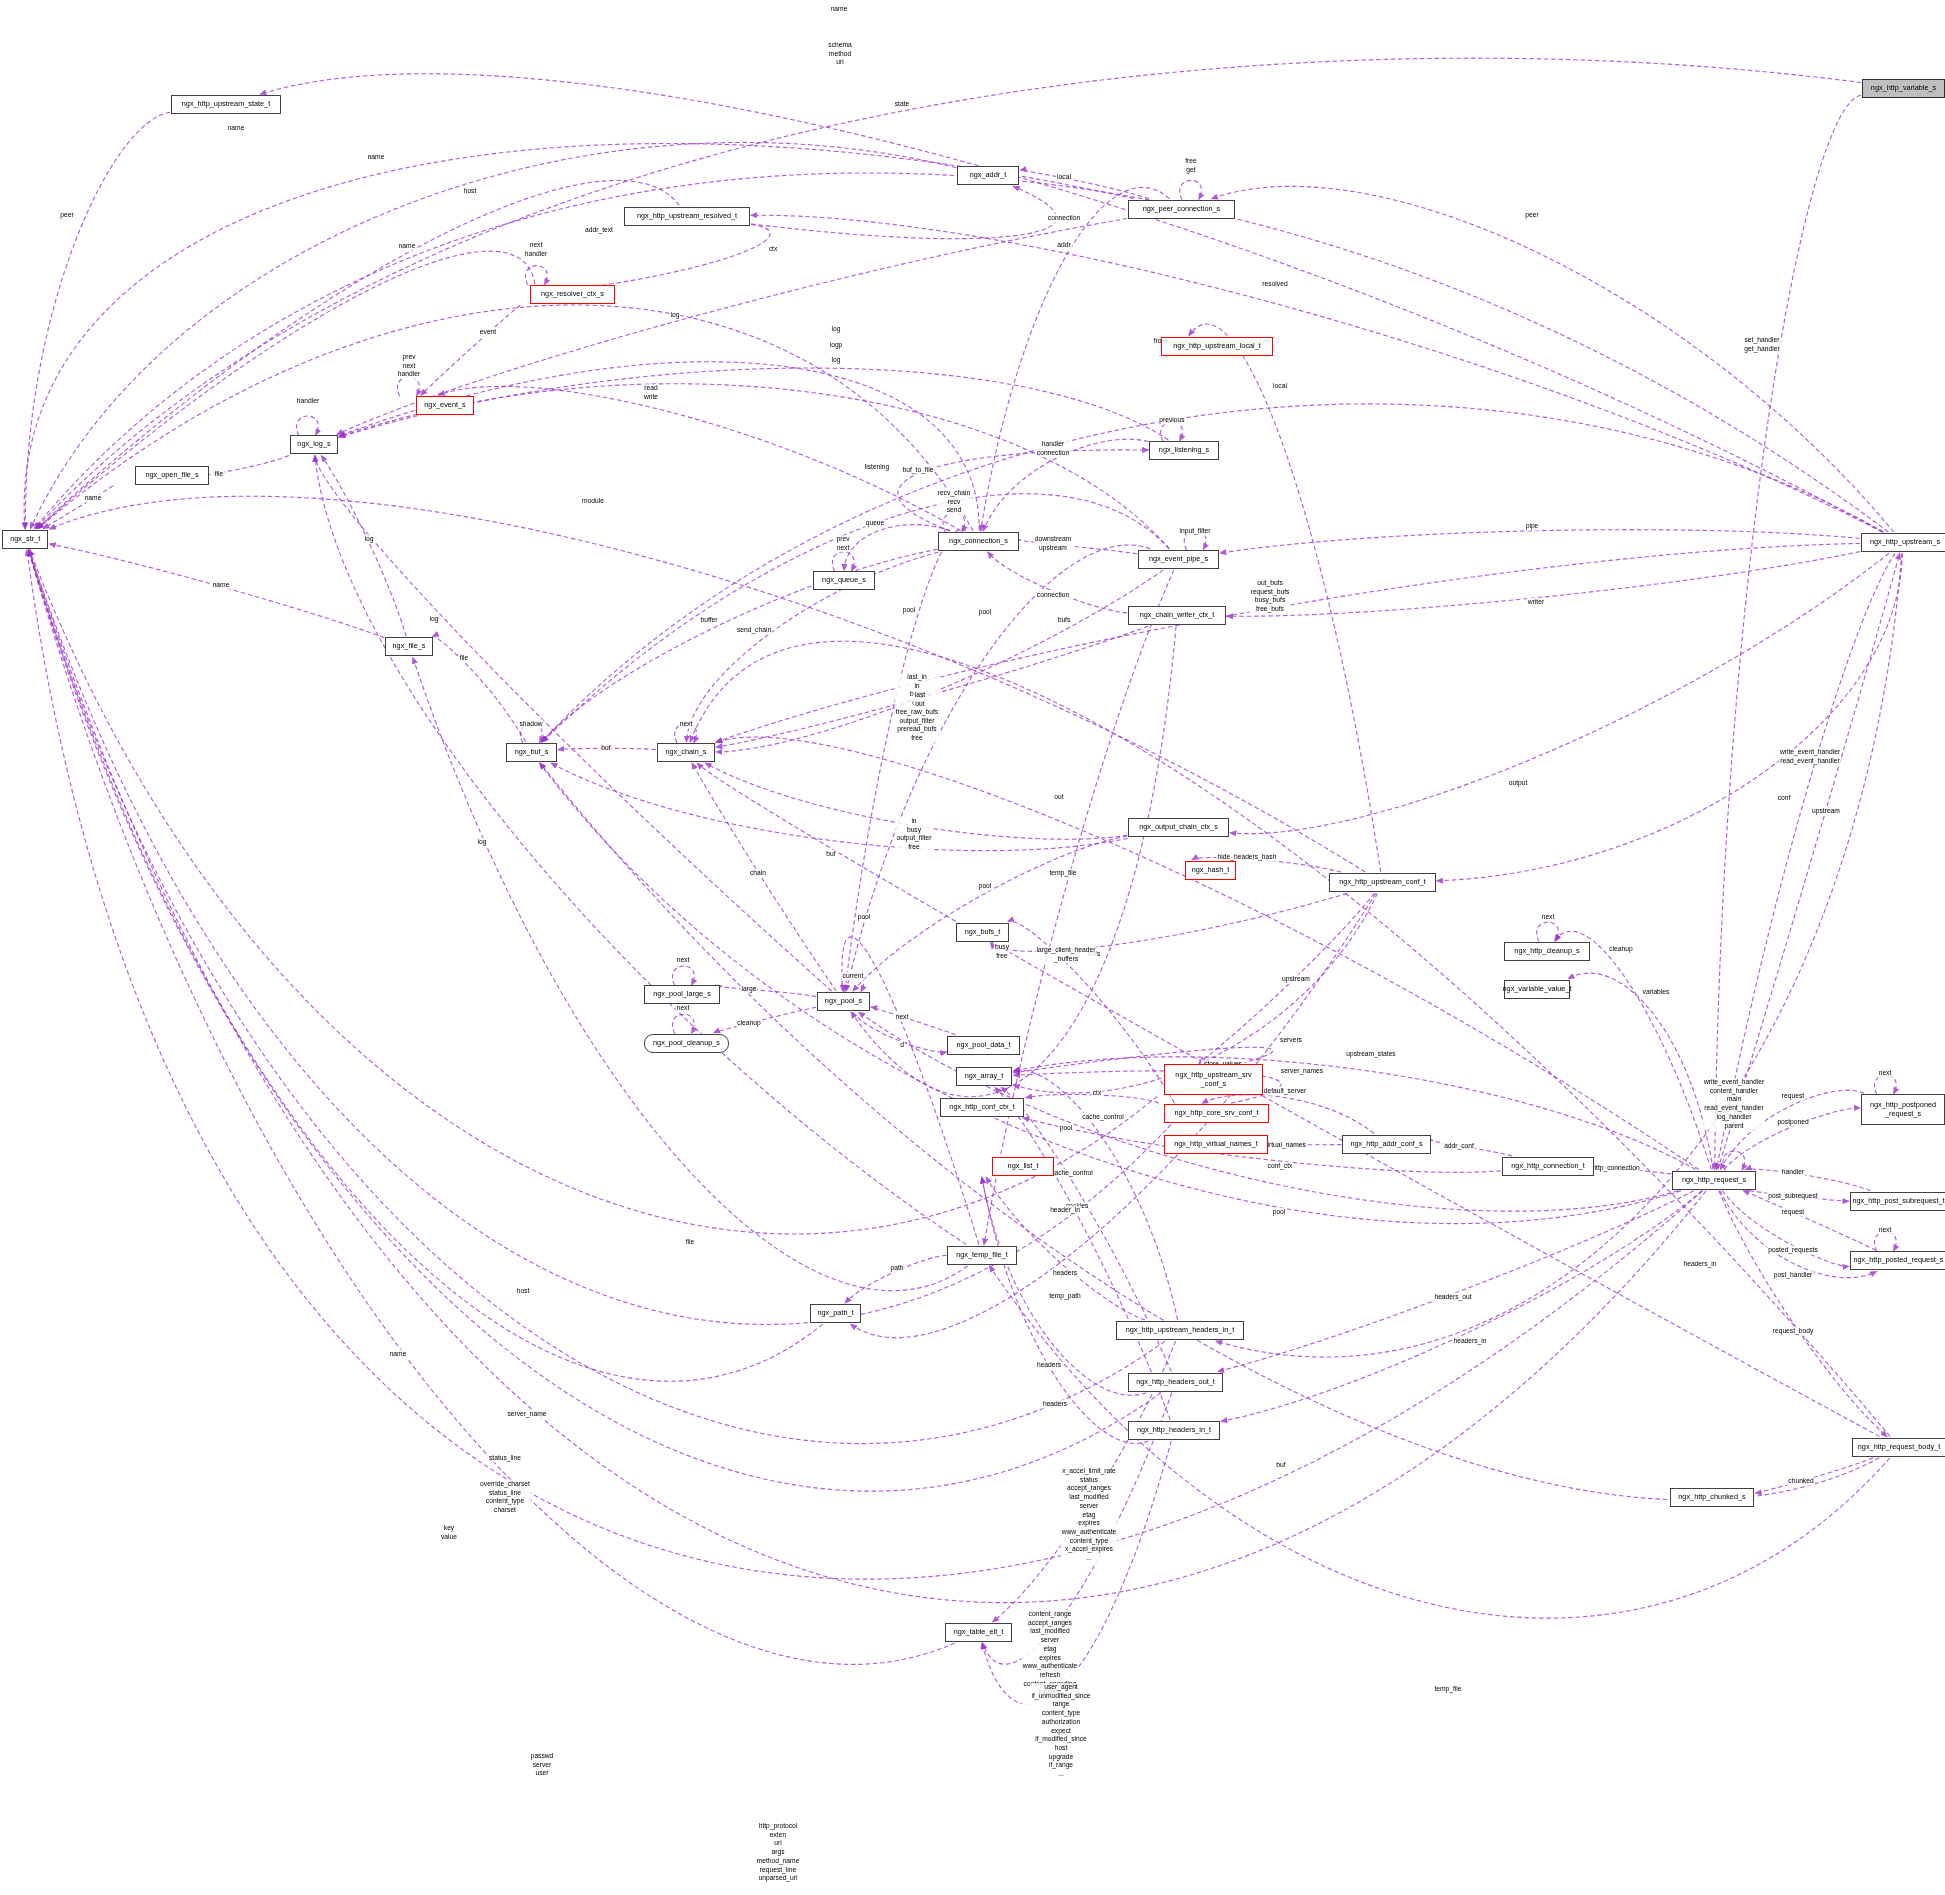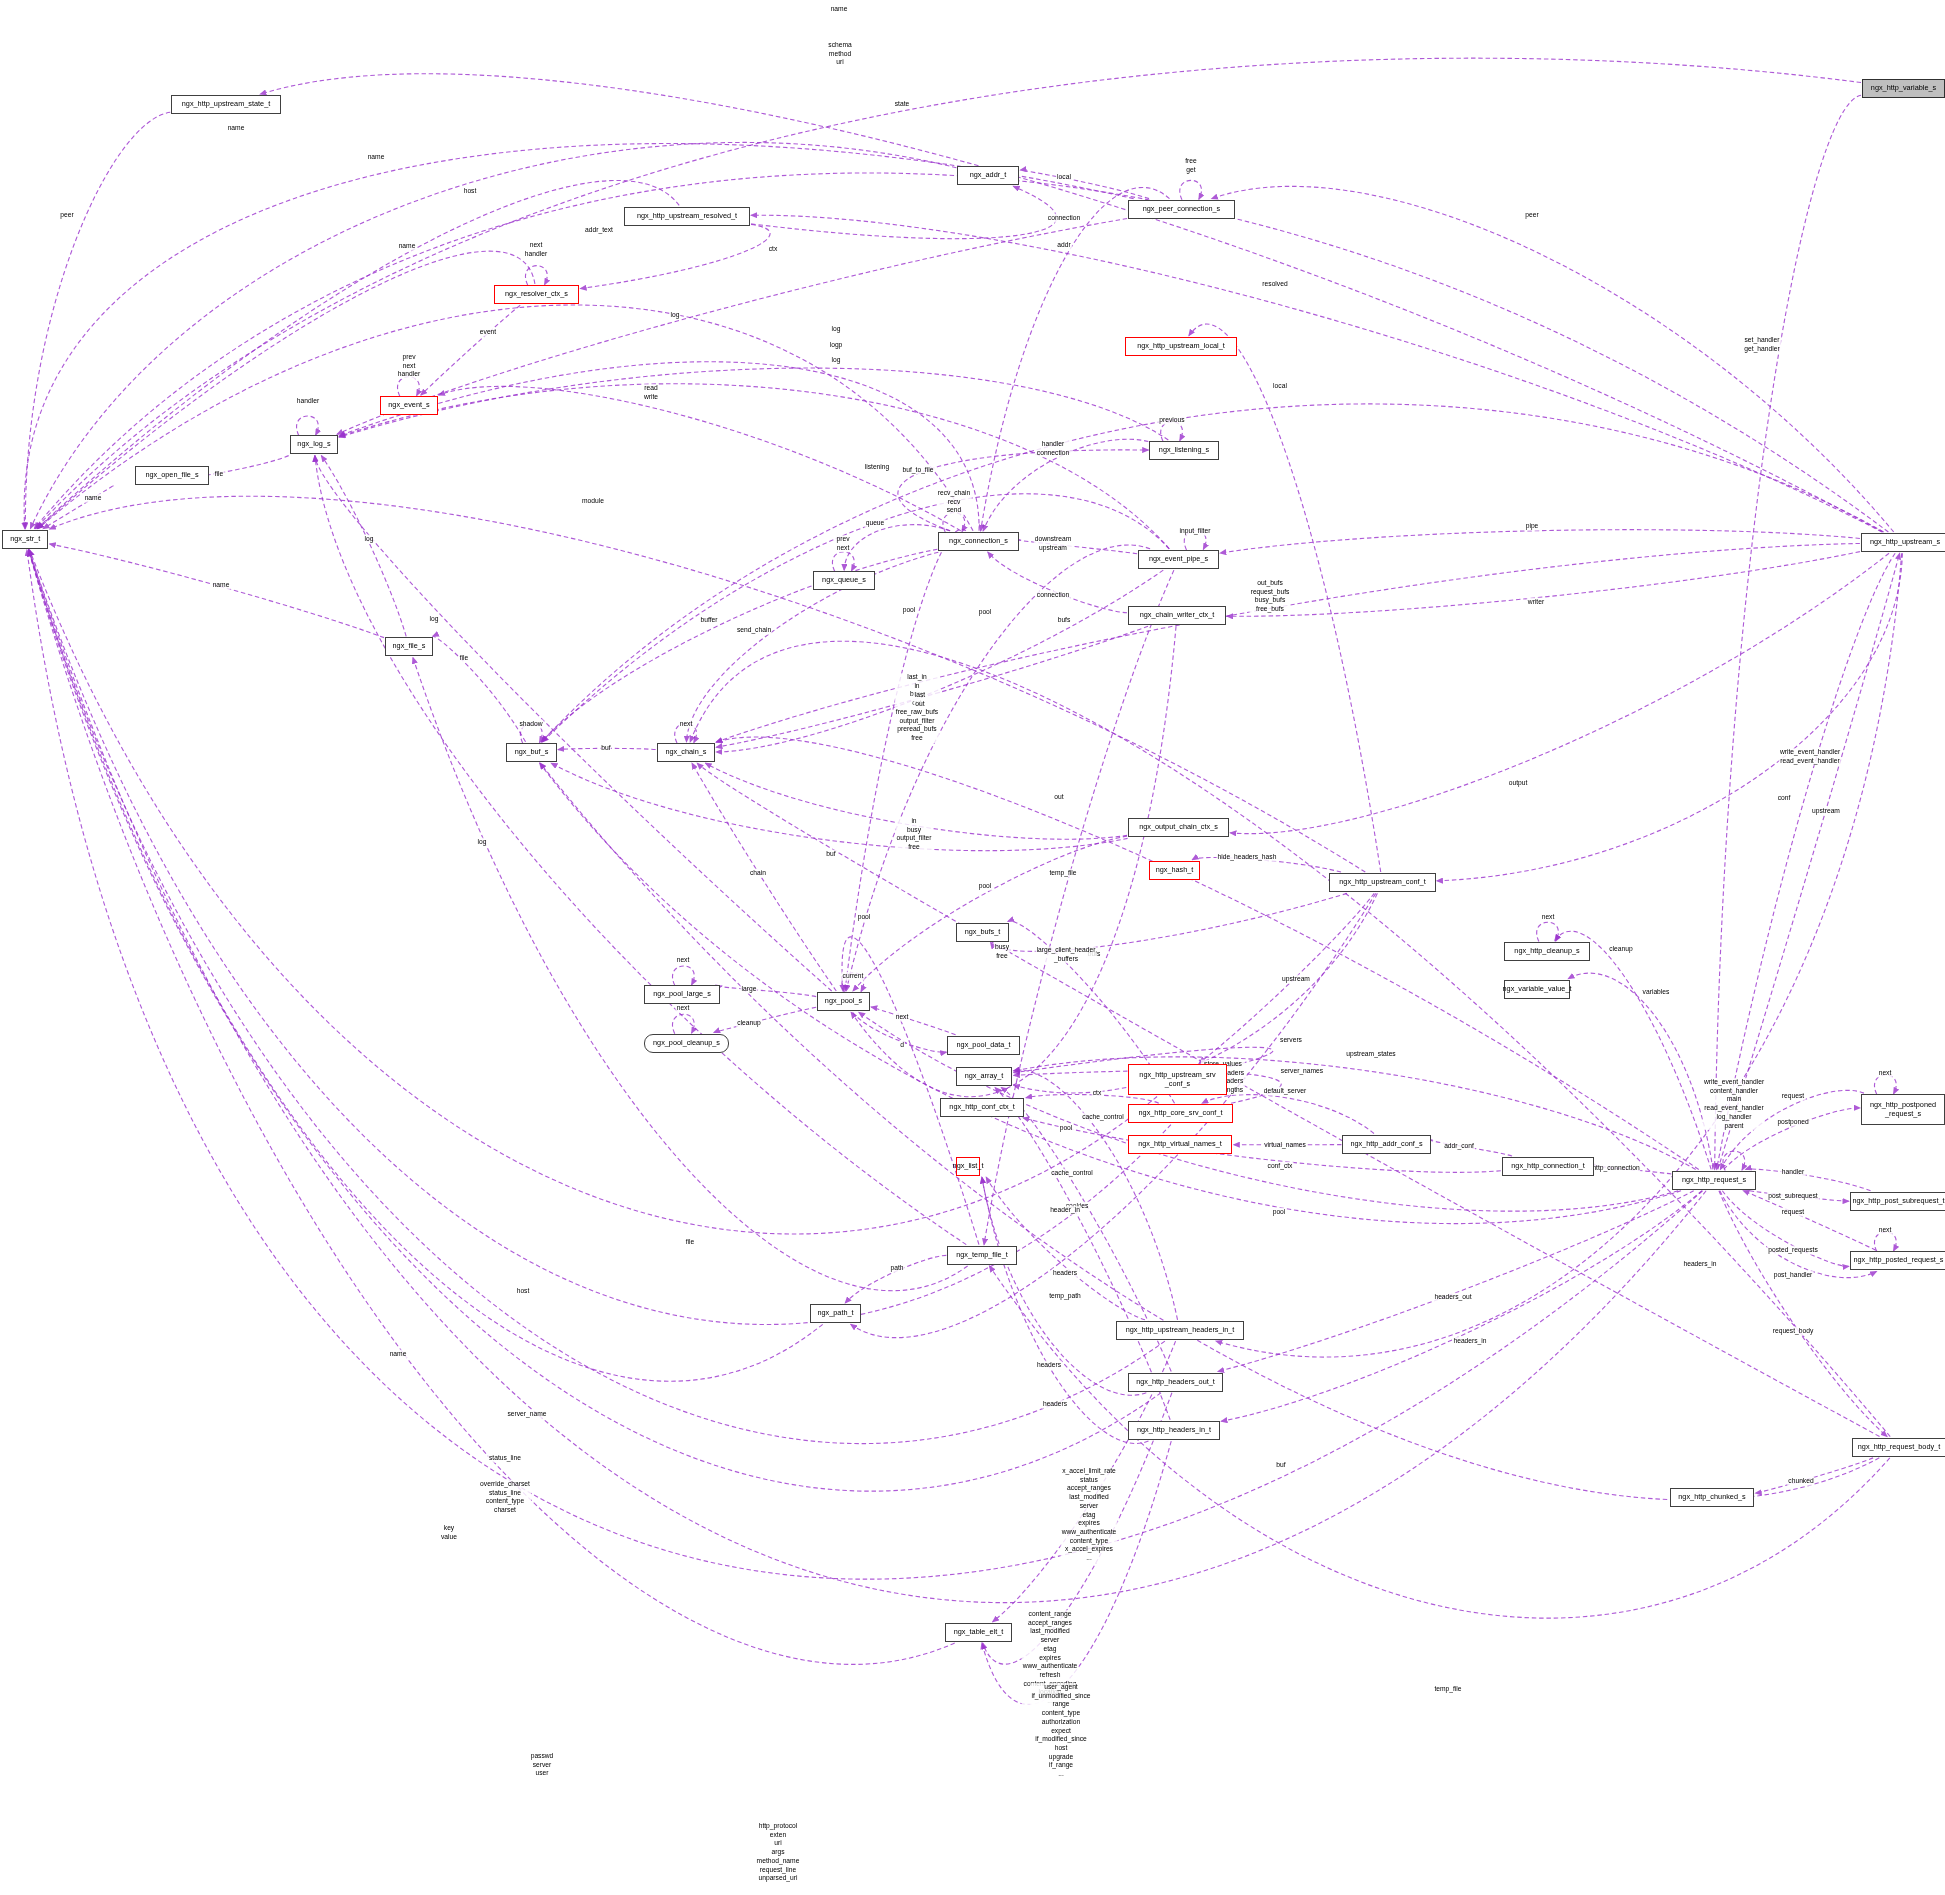--- a/index.html
+++ b/index.html
@@ -2,21 +2,21 @@
 <html style="font-size:9px"><head>
 <meta charset="utf-8">
 <style>
   html,body{margin:0;padding:0;background:#ffffff;}
   #canvas{position:relative;width:1946px;height:1895px;background:#ffffff;overflow:hidden;
           font-family:"Liberation Sans", sans-serif;}
   #edges{position:absolute;left:0;top:0;width:100%;height:100%;}
   .node{position:absolute;display:flex;align-items:center;justify-content:center;text-align:center;
         background:#ffffff;border:1.1px solid #404040;color:#000;font-size:7.3px;line-height:1.15;
         white-space:pre;z-index:3;box-sizing:border-box;}
-  .node.red{border:1.1px solid #ff0000;}
+  .node.red{border:1.1px solid #ff0000;margin-left:36px;}
   .node.gray{background:#bfbfbf;border:1.1px solid #303030;}
   .elabel{position:absolute;transform:translate(-50%,-50%);font-size:6.7px;line-height:1.3;color:#000;
           text-align:center;white-space:pre;z-index:2;background:rgba(255,255,255,0.82);padding:0 1.1px;}
 </style>
 </head>
 <body>
 
 <div id="canvas" style="width: 1946px; height: 1895px;">
   <svg id="edges" xmlns="http://www.w3.org/2000/svg" viewBox="0 0 3467 3377">
     <defs>
@@ -196,21 +196,21 @@
       <div class="node" style="left: 956px; top: 1067px; width: 56px; height: 19px;">ngx_array_t</div>
       <div class="node red" style="left: 1128px; top: 1064px; width: 99px; height: 31px;">ngx_http_upstream_srv
 _conf_s</div>
       <div class="node" style="left: 940px; top: 1098px; width: 84px; height: 19px;">ngx_http_conf_ctx_t</div>
       <div class="node red" style="left: 1128px; top: 1104px; width: 105px; height: 19px;">ngx_http_core_srv_conf_t</div>
       <div class="node" style="left: 1861px; top: 1094px; width: 84px; height: 31px;">ngx_http_postponed
 _request_s</div>
       <div class="node red" style="left: 1128px; top: 1135px; width: 104px; height: 19px;">ngx_http_virtual_names_t</div>
       <div class="node" style="left: 1342px; top: 1135px; width: 89px; height: 19px;">ngx_http_addr_conf_s</div>
       <div class="node" style="left: 1502px; top: 1157px; width: 92px; height: 19px;">ngx_http_connection_t</div>
-      <div class="node red" style="left: 956px; top: 1157px; width: 24px; height: 19px;">ngx_list_t</div>
+      <div class="node red" style="left: 956px; top: 1157px; width: 62px; height: 19px;">ngx_list_t</div>
       <div class="node" style="left: 1672px; top: 1171px; width: 84px; height: 19px;">ngx_http_request_s</div>
       <div class="node" style="left: 1850px; top: 1192px; width: 97px; height: 19px;">ngx_http_post_subrequest_t</div>
       <div class="node" style="left: 947px; top: 1246px; width: 70px; height: 19px;">ngx_temp_file_t</div>
       <div class="node" style="left: 1850px; top: 1251px; width: 97px; height: 19px;">ngx_http_posted_request_s</div>
       <div class="node" style="left: 810px; top: 1304px; width: 51px; height: 19px;">ngx_path_t</div>
       <div class="node" style="left: 1116px; top: 1321px; width: 128px; height: 19px;">ngx_http_upstream_headers_in_t</div>
       <div class="node" style="left: 1128px; top: 1373px; width: 95px; height: 19px;">ngx_http_headers_out_t</div>
       <div class="node" style="left: 1128px; top: 1421px; width: 92px; height: 19px;">ngx_http_headers_in_t</div>
       <div class="node" style="left: 1852px; top: 1438px; width: 94px; height: 19px;">ngx_http_request_body_t</div>
       <div class="node" style="left: 1670px; top: 1488px; width: 84px; height: 19px;">ngx_http_chunked_s</div>

